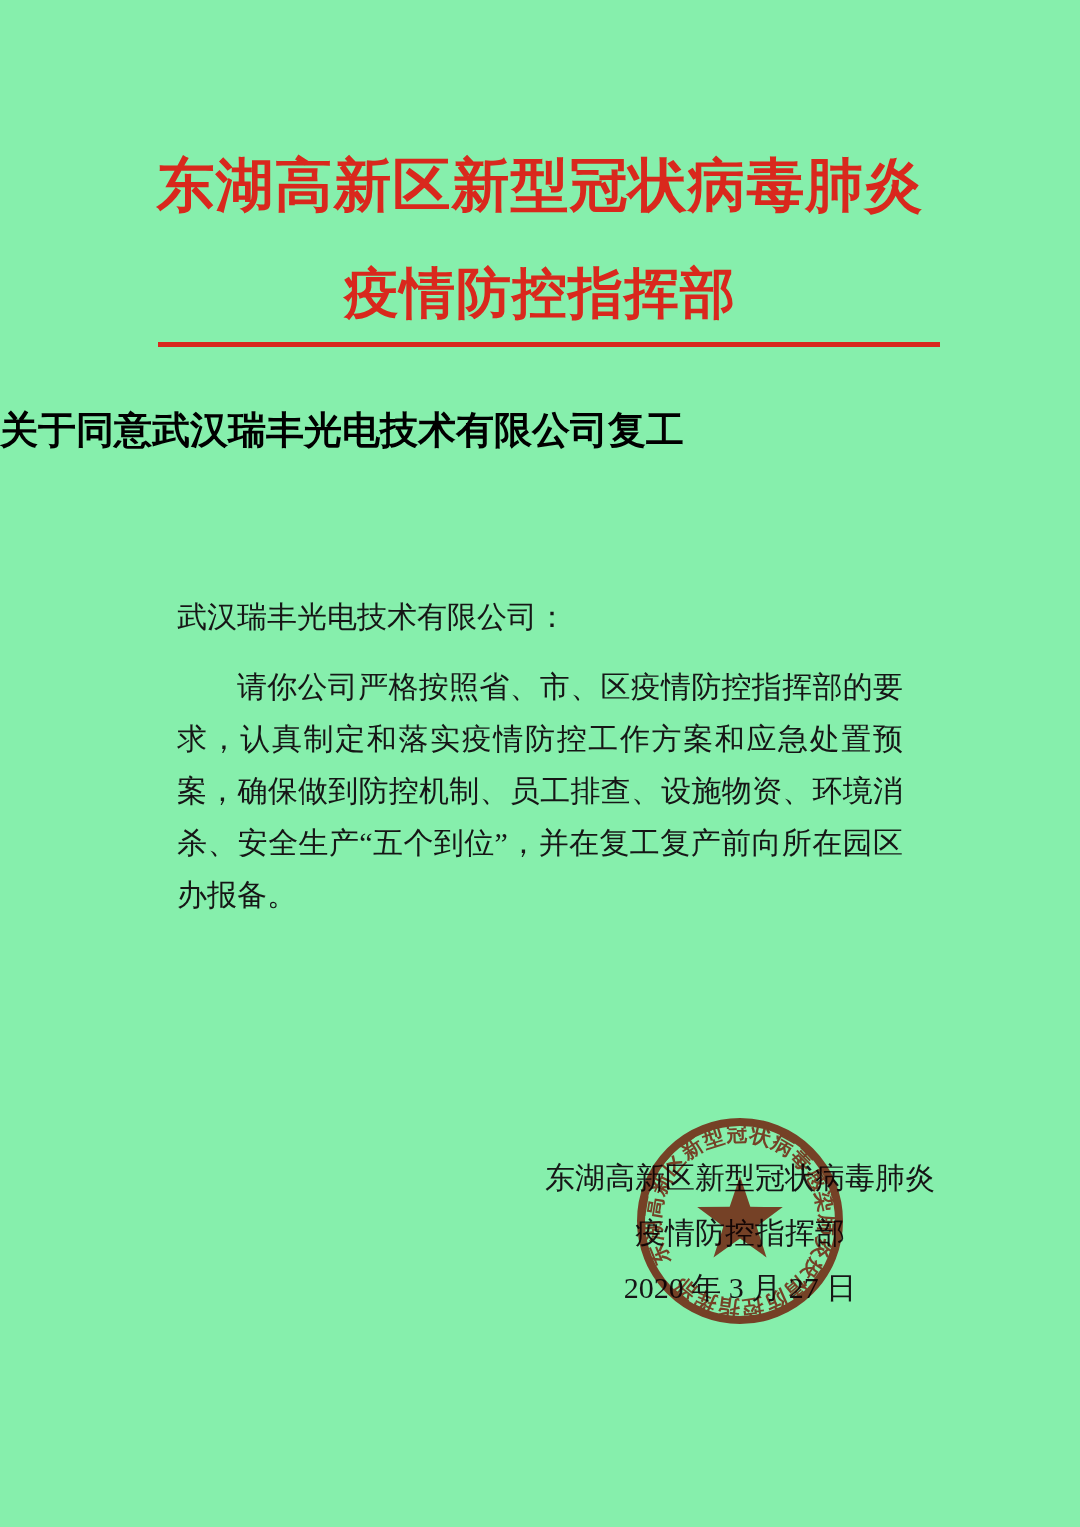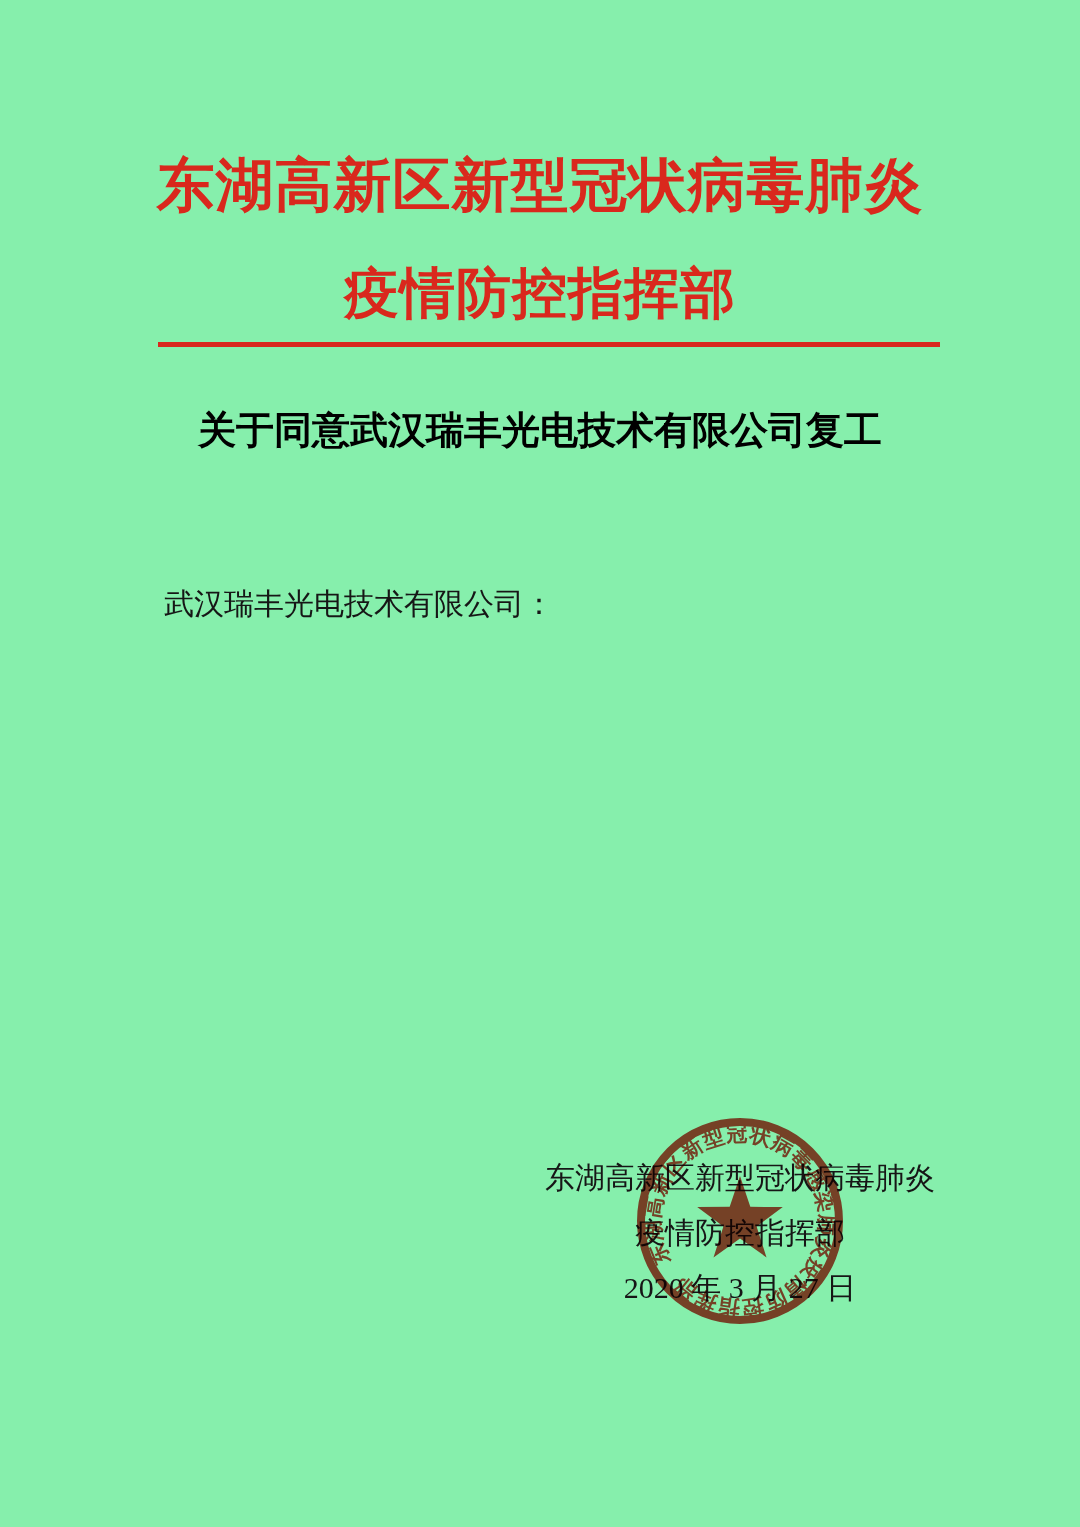--- a/index.html
+++ b/index.html
@@ -29,39 +29,39 @@
     top: 342px;
     left: 158px;
     width: 782px;
     height: 5px;
     background: #d9281d;
   }
   .doc-title {
     position: absolute;
     left: 0;
     width: 100%;
-    text-align: center;
+    text-align: left;
     color: #000000;
     font-family: "Liberation Sans", sans-serif;
     font-weight: 900;
     white-space: nowrap;
   }
   .doc-title1 { top: 410px; font-size: 38px; line-height: 1.1; }
   .doc-title2 { top: 464px; font-size: 38px; line-height: 1.1; }
   .doc-body {
     position: absolute;
     top: 573px;
     left: 159px;
     width: 762px;
     font-size: 30px;
     line-height: 52px;
     text-align: justify;
     color: #161616;
   }
-  .doc-body p { margin: 5px; }
+  .doc-body p { margin: 18px; }
   .doc-body p.indent { text-indent: 2em; }
   .signature {
     position: absolute;
     top: 1150px;
     left: 500px;
     width: 480px;
     text-align: center;
     font-size: 30px;
     line-height: 55px;
     color: #161616;
@@ -95,20 +95,21 @@
 
   <div class="lh-line lh-line2">疫情防控指挥部</div>
 
   <div class="lh-rule"></div>
 
   <div class="doc-title doc-title1">关于同意武汉瑞丰光电技术有限公司复工</div>
 
 
   <div class="doc-body">
     <p>武汉瑞丰光电技术有限公司：</p>
+    <p class="indent">请你公司严格按照省、市、区疫情防控指挥部的要求，认真制定和落实疫情防控工作方案和应急处置预案，确保做到防控机制、员工排查、设施物资、环境消杀、安全生产“五个到位”，并在复工复产前向所在园区办报备。</p>
   </div>
 
   <div class="signature">
     <div>东湖高新区新型冠状病毒肺炎</div>
     <div>疫情防控指挥部</div>
     <div>2020 年 3 月 27 日</div>
   </div>
 
   <svg class="seal" viewBox="0 0 212 214" xmlns="http://www.w3.org/2000/svg">
     <defs>

